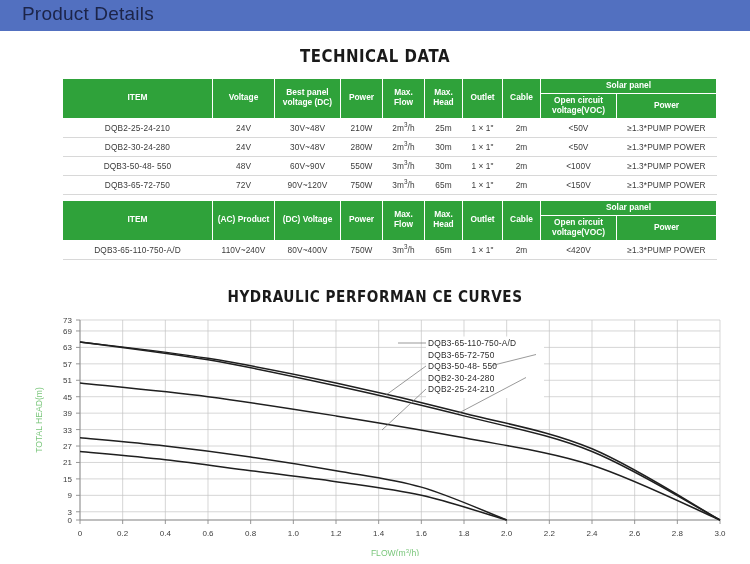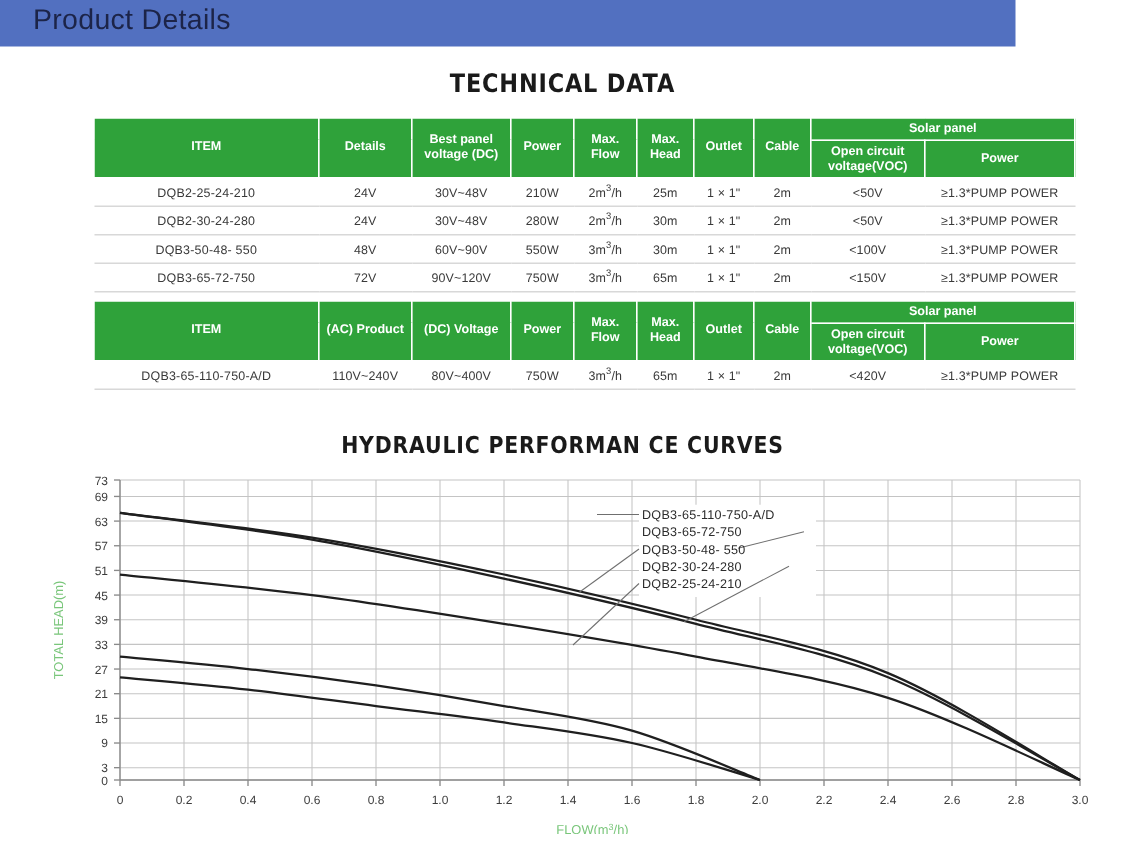--- a/index.html
+++ b/index.html
@@ -12,21 +12,21 @@
     background: #ffffff;
     font-family: "Liberation Sans", sans-serif;
     overflow: hidden;
     position: relative;
   }
 
   
   #page-header {
     position: absolute;
     left: 0; top: 0;
-    width: 677px;
+    width: 750px;
     height: 31px;
     background: #5270c0;
   }
   #page-header .title {
     position: absolute;
     left: 22px;
     top: 3px;
     font-size: 19px;
     color: #1c2448;
     font-family: "Liberation Sans", sans-serif;
@@ -142,21 +142,21 @@
       <col style="width:42px">
       <col style="width:38px">
     <col style="width:40px">
       <col style="width:38px">
       <col style="width:76px">
     <col style="width:100px">
   </colgroup>
   <thead>
     <tr>
       <th rowspan="2">ITEM</th>
-      <th rowspan="2">Details</th>
+      <th rowspan="2">Voltage</th>
       <th rowspan="2">
         <span>Best panel</span><br>
         <span>voltage (DC)</span>
       </th>
       <th rowspan="2">Power</th>
       <th rowspan="2">
         <span>Max.</span><br>
         <span>Flow</span>
       </th>
       <th rowspan="2">

